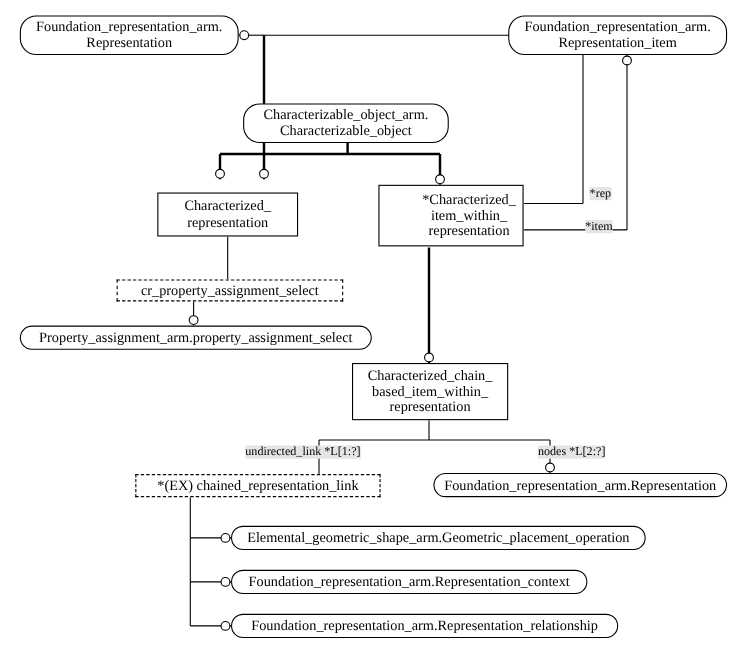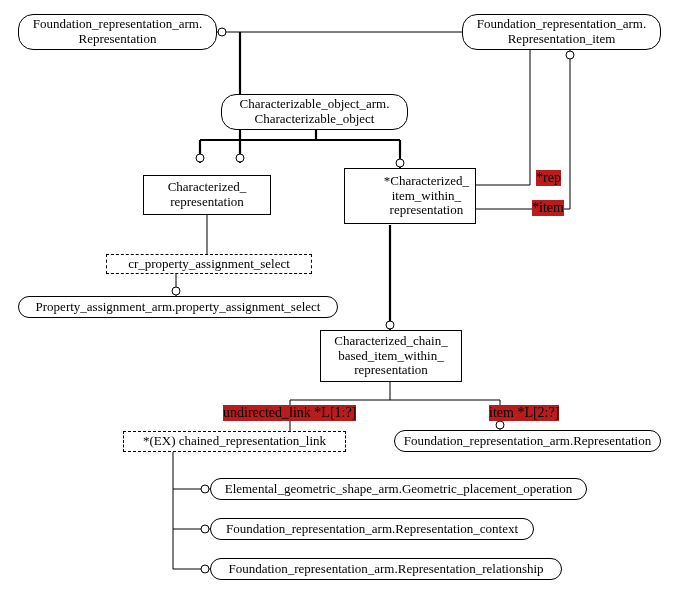--- a/index.html
+++ b/index.html
@@ -28,22 +28,22 @@
     line-height: 1.15;
   }
   .rounded {
     border-radius: 15px;
   }
   .dashed {
     border-style: dashed;
   }
   .label {
     position: absolute;
-    font-size: 14px;
-    background: #b91c1c;
+    font-size: 11px;
+    background: #e5e5e5;
     white-space: nowrap;
   }
   svg {
     position: absolute;
     top: 0;
     left: 0;
     width: 680px;
     height: 606px;
     pointer-events: none;
   }
@@ -166,15 +166,15 @@
   <div class="box rounded" style="left:210px; top:518px; width:324px; height:22px;font-family:Liberation Serif, serif;">
     <span>Foundation_representation_arm.Representation_context</span>
   </div>
   <div class="box rounded" style="left:210px; top:558px; width:352px; height:22px;">
     <span>Foundation_representation_arm.Representation_relationship</span>
   </div>
 
   <div class="label" style="left:536px; top:170px;">*rep</div>
   <div class="label" style="left:532px; top:200px;">*item</div>
   <div class="label" style="left:223px; top:405px;">undirected_link *L[1:?]</div>
-  <div class="label" style="left:489px; top:405px;">item *L[2:?]</div>
+  <div class="label" style="left:489px; top:405px;">nodes *L[2:?]</div>
 
 </div>
 
 </body></html>

